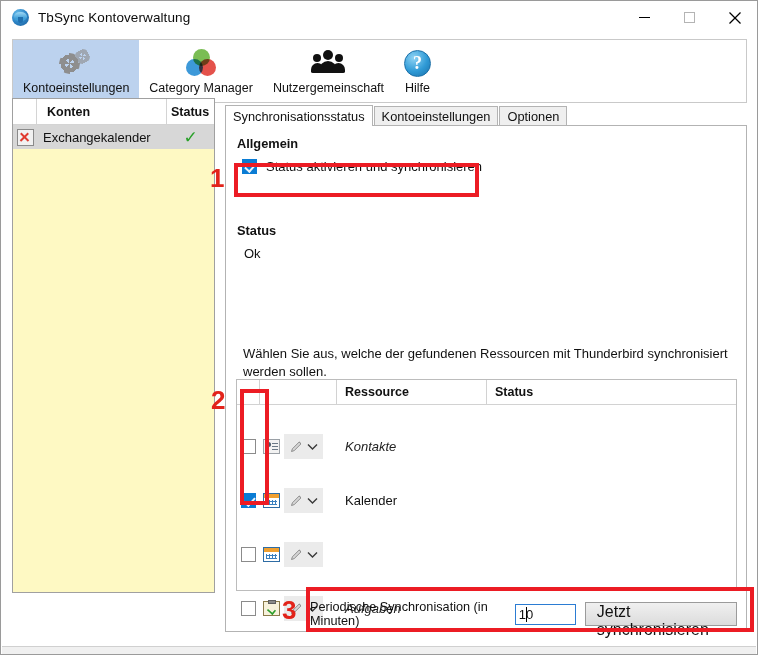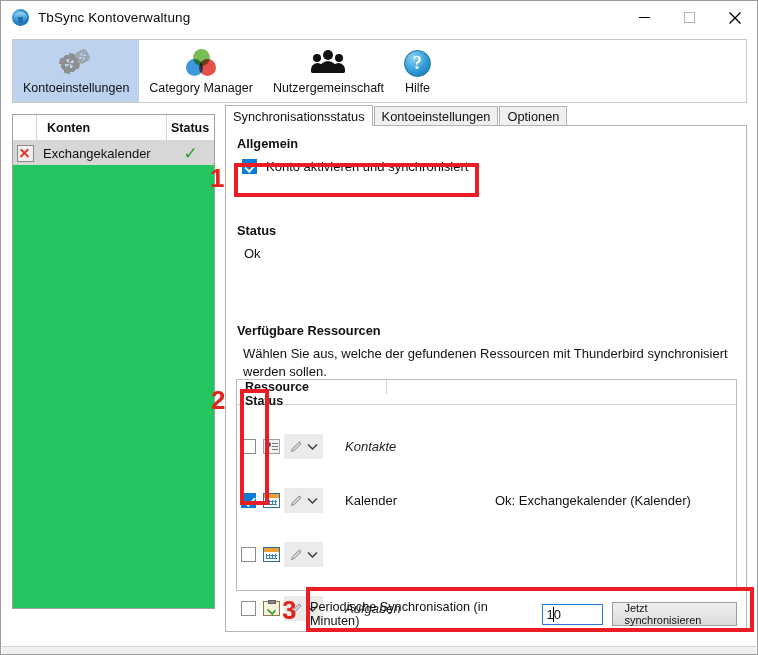--- a/index.html
+++ b/index.html
@@ -72,22 +72,22 @@
   .users .b3{left:21px;top:13px;width:13px;height:10px;border-radius:7px 7px 2px 2px;}
 
   
   .helpic{width:27px;height:27px;border-radius:50%;
      background:radial-gradient(circle at 35% 28%, #8fd3f4 0%, #2f9ad6 55%, #1a6fa8 100%);
      border:1px solid #1a6fa8;box-sizing:border-box;
      color:#fff;font-size:18px;font-weight:bold;line-height:25px;text-align:center;
      font-family:"Liberation Serif",serif;}
 
   
-  .leftpane{position:absolute;left:11px;top:113px;width:203px;height:495px;
-            border:1px solid #a0a0a0;box-sizing:border-box;background:#22c55e;}
+  .leftpane{position:absolute;left:11px;top:97px;width:203px;height:495px;
+            border:1px solid #a0a0a0;box-sizing:border-box;background:#fef9c3;}
   .acct-head{display:flex;height:25px;background:#ffffff;border-bottom:1px solid #d4d4d4;}
   .acct-head .col{font-weight:bold;font-size:12.5px;color:#111;display:flex;align-items:center;
                   box-sizing:border-box;}
   .acct-head .c1{width:24px;border-right:1px solid #d4d4d4;}
   .acct-head .c2{flex:1;padding-left:10px;border-right:1px solid #d4d4d4;}
   .acct-head .c3{width:47px;padding-left:4px;}
   .acct-row{display:flex;align-items:center;height:24px;background:#d7d7d7;}
   .acct-row .ic{width:24px;display:flex;align-items:center;justify-content:center;}
   .acct-row .nm{flex:1;padding-left:6px;font-size:13px;color:#111;}
   .acct-row .st{width:47px;display:flex;align-items:center;justify-content:center;}
@@ -120,21 +120,21 @@
 
   .cb{width:15px;height:15px;box-sizing:border-box;border:1px solid #8b8b8b;background:#fff;
       display:inline-block;vertical-align:middle;position:relative;flex:none;}
   .cb.on{background:#0a7cd4;border-color:#0a7cd4;}
   .cb.on:after{content:"";position:absolute;left:4px;top:1px;width:5px;height:9px;
       border:solid #eaf4fc;border-width:0 2px 2px 0;transform:rotate(42deg);}
 
   
   .restable{position:absolute;left:10px;top:253px;width:501px;height:212px;
             border:1px solid #bcbcbc;box-sizing:border-box;background:#fff;}
-  .rt-head{display:flex;height:24px;border-bottom:1px solid #d2d2d2;flex-direction:column;}
+  .rt-head{display:flex;height:24px;border-bottom:1px solid #d2d2d2;}
   .rt-head .c{display:flex;align-items:center;font-weight:bold;font-size:12.5px;color:#111;
               box-sizing:border-box;}
   .rt-head .h-chk{width:23px;border-right:1px solid #d2d2d2;}
   .rt-head .h-act{width:77px;border-right:1px solid #d2d2d2;}
   .rt-head .h-res{width:150px;padding-left:8px;border-right:1px solid #d2d2d2;}
   .rt-head .h-sta{flex:1;padding-left:8px;}
   .rt-row{display:flex;align-items:center;height:25px;margin-top:29px;}
   .rt-row .c-chk{width:23px;display:flex;align-items:center;justify-content:center;}
   .rt-row .c-act{width:77px;display:flex;align-items:center;gap:4px;padding-left:3px;box-sizing:border-box;
                  height:25px;}
@@ -171,21 +171,21 @@
   
   .syncbar{position:absolute;left:84px;top:473px;width:427px;height:30px;display:flex;align-items:center;}
   .syncbar .lbl{font-size:12.7px;color:#111;}
   .minutes-input{width:61px;height:21px;box-sizing:border-box;border:1px solid #2b7cd3;background:#fff;
       font-family:"Liberation Sans",sans-serif;font-size:13px;color:#111;padding:0 3px;margin-left:8px;
       position:relative;}
   .mi-wrap{position:relative;display:inline-block;margin-left:8px;}
   .caret{position:absolute;left:11px;top:3px;width:1px;height:15px;background:#000;}
   .sync-btn{margin-left:9px;height:24px;padding:0 11px;box-sizing:border-box;
       background:linear-gradient(180deg,#f0f0f0 0%,#dcdcdc 100%);border:1px solid #9b9b9b;
-      font-size:11px;color:#111;display:flex;align-items:center;}
+      font-size:16px;color:#111;display:flex;align-items:flex-start;}
 
   
   .redbox{position:absolute;border:4px solid #ec1c24;box-sizing:border-box;pointer-events:none;}
   .rednum{position:absolute;color:#e2231a;font-weight:bold;font-size:26px;line-height:26px;
           font-family:"Liberation Sans",sans-serif;pointer-events:none;}
   .statusbar{position:absolute;left:1px;bottom:0;width:754px;height:7px;background:#f0f0f0;
              border-top:1px solid #d0d0d0;}
 </style>
 </head>
 <body>
@@ -298,27 +298,26 @@
         <span>Optionen</span>
       </div>
     </div>
 
     <div class="tabpanel">
 
       <div class="sec-title" style="position:absolute;left:11px;top:10px;">Allgemein</div>
 
       <div style="position:absolute;left:16px;top:33px;display:flex;align-items:center;gap:9px;">
         <span class="cb on"></span>
-        <span style="font-size:13px;color:#111;">Konto aktivieren und synchronisiert</span>
+        <span style="font-size:13px;color:#111;">Status aktivieren und synchronisieren</span>
       </div>
 
       <div class="sec-title" style="position:absolute;left:11px;top:97px;">Status</div>
       <div style="position:absolute;left:18px;top:120px;font-size:13px;color:#111;">Ok</div>
 
-      <div class="sec-title" style="position:absolute;left:11px;top:197px;">Verfügbare Ressourcen</div>
       <div style="position:absolute;left:17px;top:219px;width:488px;font-size:13px;color:#111;line-height:18px;">Wählen Sie aus, welche der gefundenen Ressourcen mit Thunderbird synchronisiert werden sollen.</div>
 
       <div class="restable">
         <div class="rt-head">
           <div class="c h-chk"></div>
           <div class="c h-act"></div>
           <div class="c h-res">Ressource</div>
           <div class="c h-sta">Status</div>
         </div>
 
@@ -360,21 +359,20 @@
                   </svg>
               </span>
               <span class="chevd">
                 <svg width="11" height="8" viewBox="0 0 11 8">
                     <polyline points="1,1.5 5.5,6 10,1.5" fill="none" stroke="#3a3a3a" stroke-width="1.4"></polyline>
                   </svg>
               </span>
             </span>
           </span>
           <span class="c-res">Kalender</span>
-          <span class="c-sta">Ok: Exchangekalender (Kalender)</span>
         </div>
 
         <div class="rt-row inactive">
           <span class="c-chk">
               <span class="cb"></span>
             </span>
           <span class="c-act">
             <span class="mini ic-cal"></span>
             <span class="pen-cell">
               <span class="pencil">

